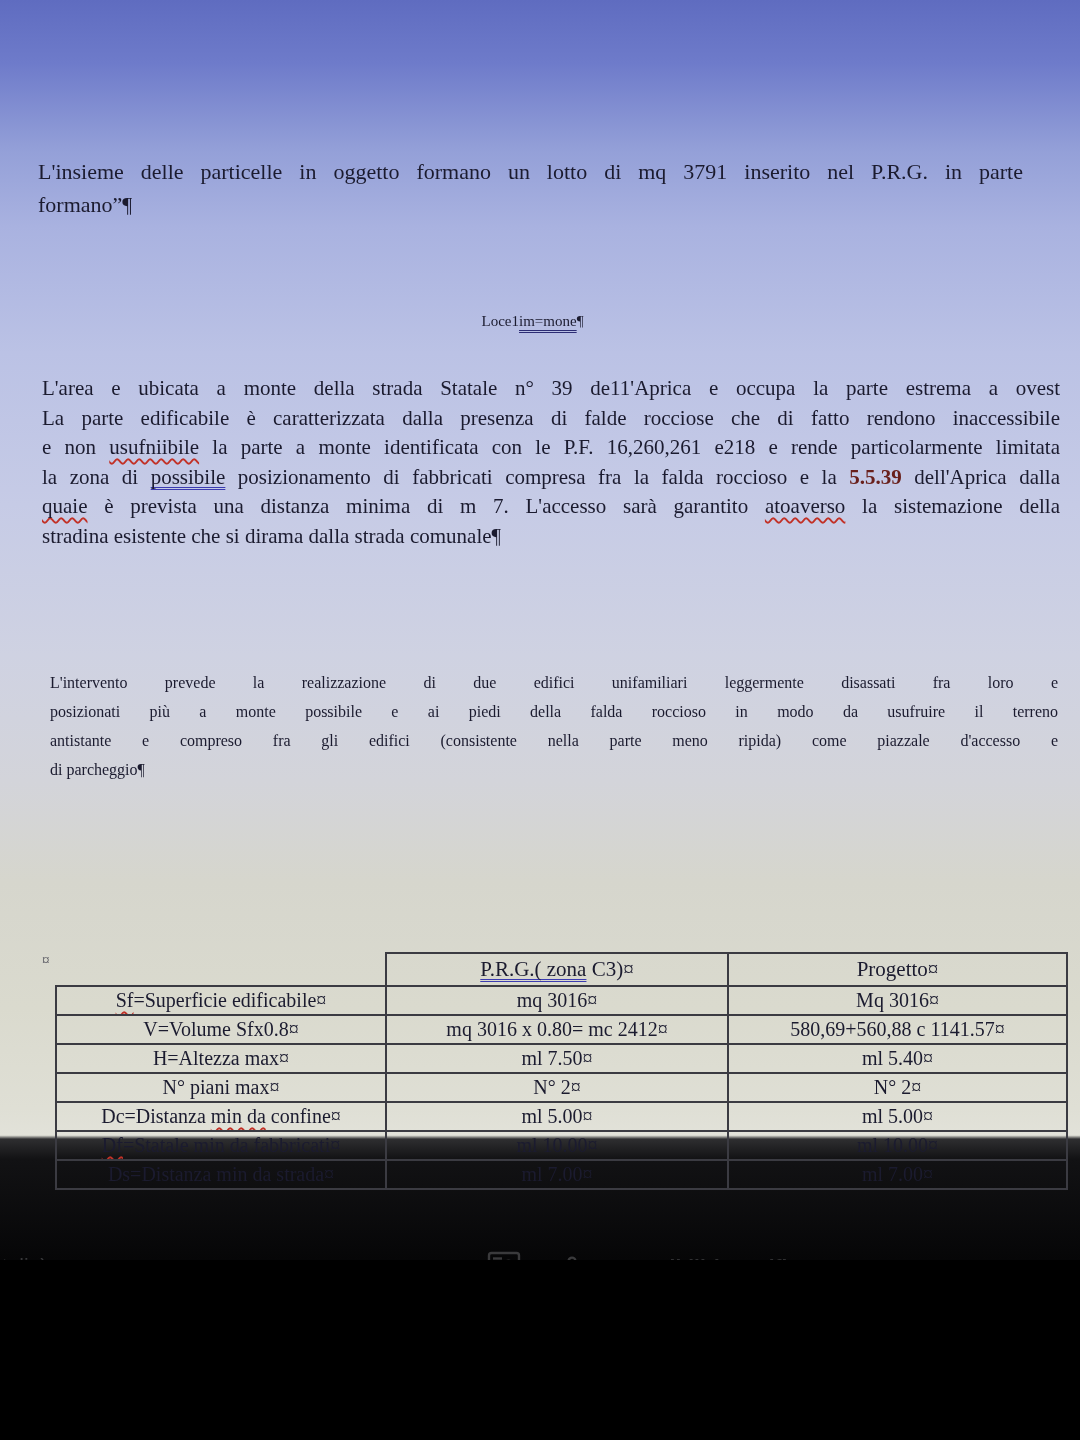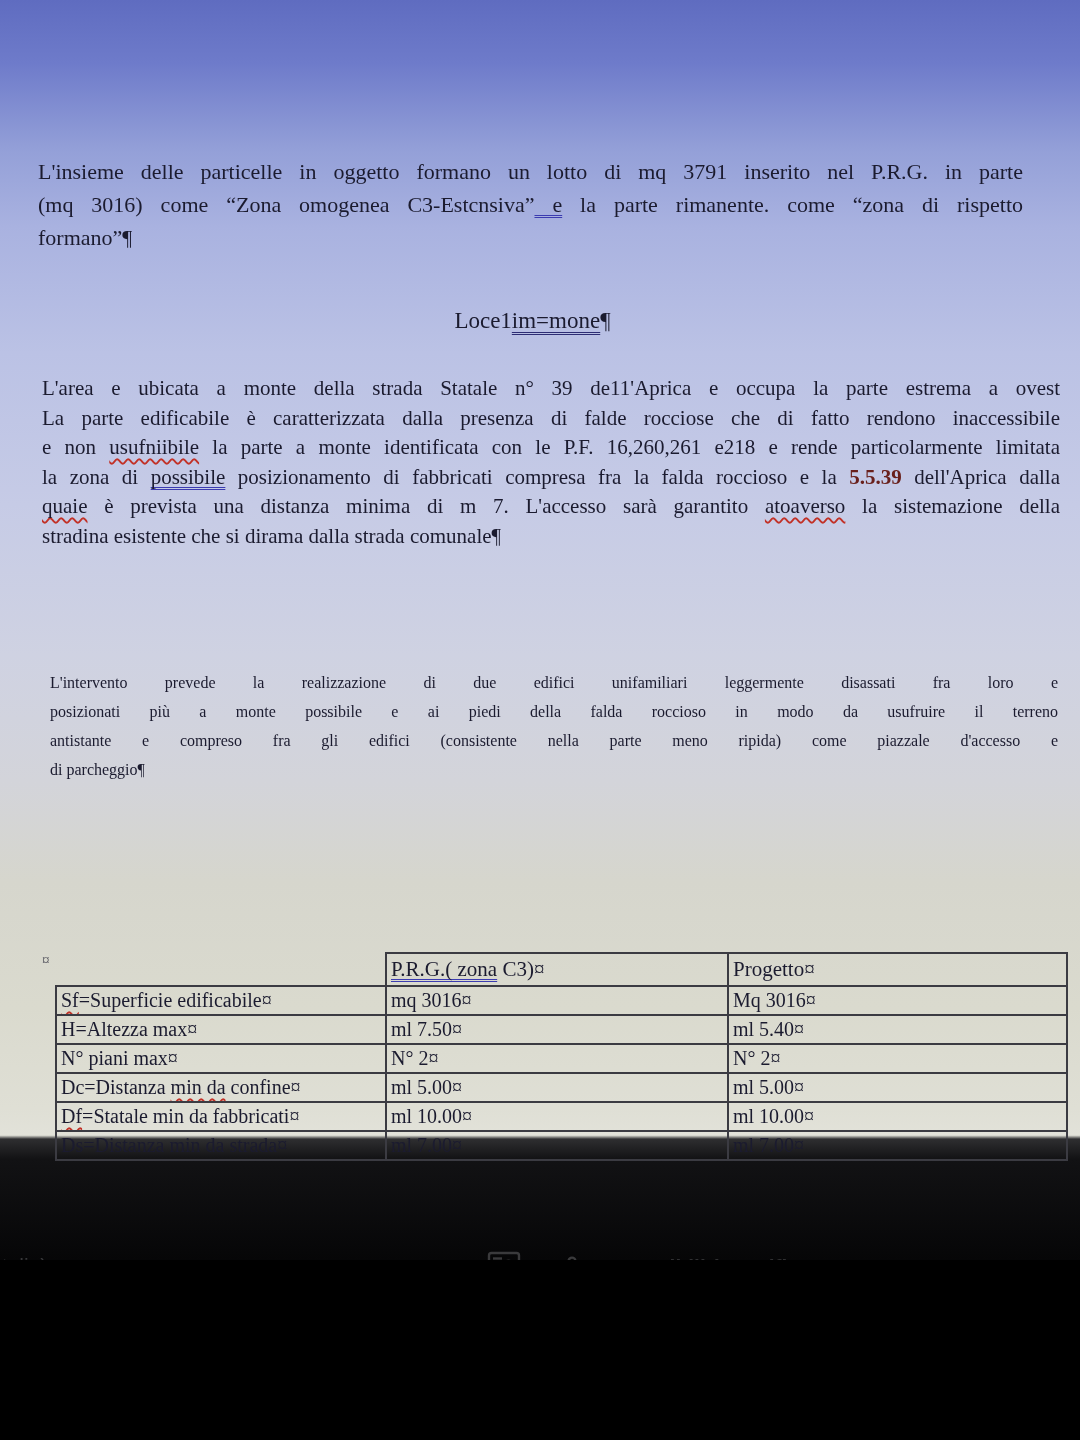--- a/index.html
+++ b/index.html
@@ -28,21 +28,21 @@
   }
   .abs{position:absolute;}
   .docline{
     text-align:justify;
     text-align-last:justify;
     white-space:normal;
   }
   .docline.left{text-align-last:left;}
   .docline.center{text-align:center;text-align-last:center;}
   #para1{left:38px;top:155px;width:985px;font-size:22px;line-height:33px;}
-  #doc-title{left:40px;top:306px;width:985px;font-size:23px;line-height:30px;}
+  #doc-title{left:40px;top:306px;width:985px;font-size:15px;line-height:30px;}
   #block2{left:42px;top:374px;width:1018px;font-size:21px;line-height:29.5px;}
   #para4{left:50px;top:668px;width:1008px;font-size:16px;line-height:29px;}
   .sq-red{
     text-decoration:underline wavy #c23127;
     text-decoration-thickness:2px;
     text-underline-offset:4px;
     text-decoration-skip-ink:none;
   }
   .u-blue{
     text-decoration:underline double #3b3bb0;
@@ -56,20 +56,21 @@
     text-underline-offset:4px;
     text-decoration-skip-ink:none;
   }
   .hl-maroon{color:#69201c;font-weight:bold;}
   
   table{border-collapse:collapse;table-layout:fixed;}
   #header-table{left:385px;top:952px;}
   #body-table{left:55px;top:985px;}
   #header-table td, #body-table td{
     border:2px solid #3b3b42;
+    text-align:center;
     vertical-align:middle;
     font-size:20px;
     padding:0 4px;
     overflow:hidden;
     white-space:nowrap;
   }
   #header-table td{height:31px;font-size:21px;border-bottom:none;}
   #body-table td{height:27px;}
   #stray-mark{left:42px;top:952px;font-size:15px;color:#4a4a55;}
   
@@ -86,21 +87,20 @@
     background:linear-gradient(180deg,#3a3a3c,#17171a);transform:rotate(-0.35deg);}
   #bezel-black{left:0;top:1310px;width:1080px;height:130px;background:#060607;}
 </style>
 </head>
 <body>
 
 <div id="screen">
 
   <div id="para1" class="abs">
     <div class="docline"><span>L'insieme delle particelle in oggetto formano un lotto di mq 3791 inserito nel P.R.G. in parte</span></div>
-    <div class="docline"><span>(mq 3016) come “Zona omogenea C3-Estcnsiva”</span><span class="u-blue"> e</span><span> la parte rimanente. come “zona di rispetto</span></div>
     <div class="docline left"><span>formano”¶</span></div>
   </div>
 
   <div id="doc-title" class="abs docline center">
     <span>Loce1</span><span class="u-solid">im=mone</span><span>¶</span>
   </div>
 
   <div id="block2" class="abs">
     <div class="docline"><span>L'area e ubicata a monte della strada Statale n° 39 de11'Aprica  e occupa la parte estrema a ovest</span></div>
     <div class="docline"><span>La parte edificabile è caratterizzata dalla presenza di falde rocciose che  di fatto rendono inaccessibile</span></div>
@@ -136,20 +136,25 @@
     <colgroup>
         <col style="width:330px">
         <col style="width:342px">
         <col style="width:339px">
       </colgroup>
     <tbody>
         <tr>
       <td><span class="sq-red">Sf</span><span>=Superficie edificabile¤</span></td>
       <td>mq 3016¤</td>
       <td>Mq 3016¤</td>
+    </tr>
+    <tr>
+      <td>V=Volume  Sfx0.8¤</td>
+      <td>mq 3016 x 0.80= mc 2412¤</td>
+      <td>580,69+560,88   c 1141.57¤</td>
     </tr>
     <tr>
       <td>H=Altezza max¤</td>
       <td>ml 7.50¤</td>
       <td>ml 5.40¤</td>
     </tr>
     <tr>
       <td>N° piani max¤</td>
       <td>N° 2¤</td>
       <td>N° 2¤</td>

